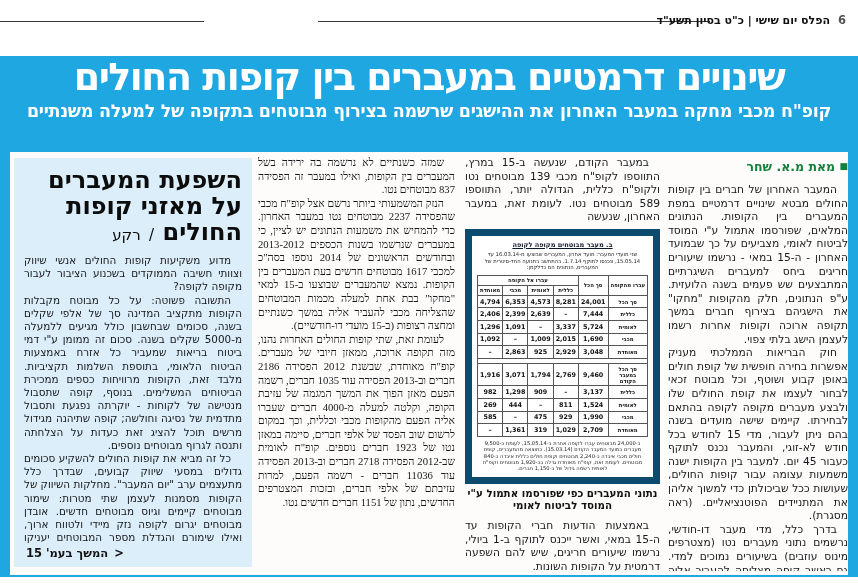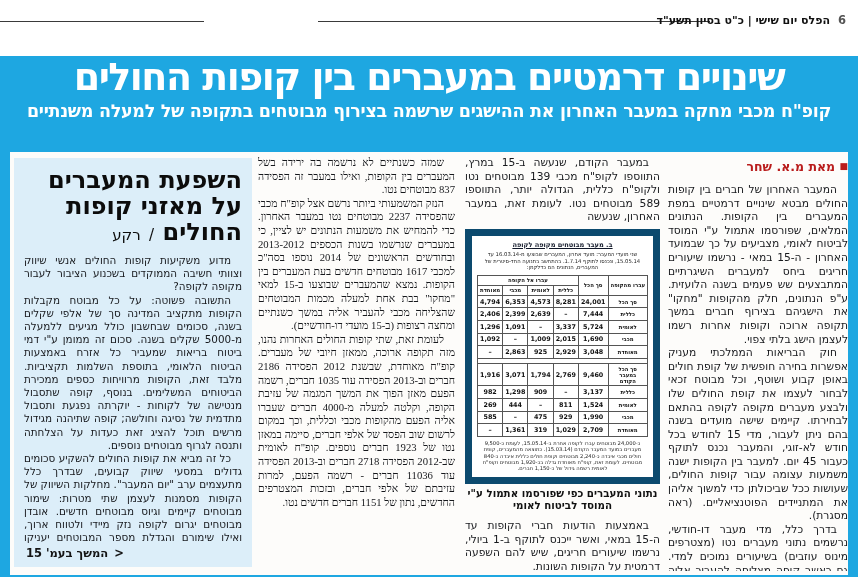--- a/index.html
+++ b/index.html
@@ -41,21 +41,21 @@
   .sb-tag{font-size:15px;font-weight:normal;}
   .sb-text{position:absolute;top:96px;bottom:24px;left:10px;right:10px;overflow:hidden;}
   .sb-text p{font-size:10.4px;line-height:13.2px;text-align:justify;margin:0;text-indent:11px;color:#16181c;}
   .continuation{position:absolute;bottom:7px;left:12px;font-size:11.5px;font-weight:bold;direction:rtl;}
   .cont-arrow{direction:ltr;unicode-bidi:bidi-override;display:inline-block;margin-left:2px;}
   
   .col{position:absolute;top:4px;height:415px;overflow:hidden;}
   .col1{left:658px;width:180px;}
   .col2{left:455px;width:195px;}
   .col3{left:248px;width:197px;font-family:Liberation Serif, serif;}
-  .byline{font-size:12.5px;font-weight:bold;margin:3px 0 9px;color:#b91c1c;}
+  .byline{font-size:12.5px;font-weight:bold;margin:3px 0 9px;color:#15803d;}
   .byline .sq{font-size:9px;vertical-align:2px;}
   .col p.body{font-size:10.7px;line-height:13.6px;text-align:justify;margin:0;text-indent:11px;color:#16181c;}
   
   .table-box{border:7px solid #0c4a6e;background:#fff;padding:4px 5px;margin:5px 0 3px;box-sizing:border-box;}
   .tb-title{font-size:6.6px;font-weight:bold;text-align:center;text-decoration:underline;color:#101728;margin:1px 0 2px;}
   .tb-pre{font-size:5.3px;line-height:6.6px;text-align:center;color:#222;margin:0 2px 4px;}
   .tb-grid{width:100%;border-collapse:collapse;direction:rtl;}
   .tb-grid th,.tb-grid td{border:0.5px solid #555;}
   .tb-grid th{font-size:5.4px;font-weight:bold;padding:1.5px 1px;text-align:center;color:#111;}
   .tb-grid td{font-size:6.4px;font-weight:bold;padding:1.8px 2px;text-align:center;color:#111;}

